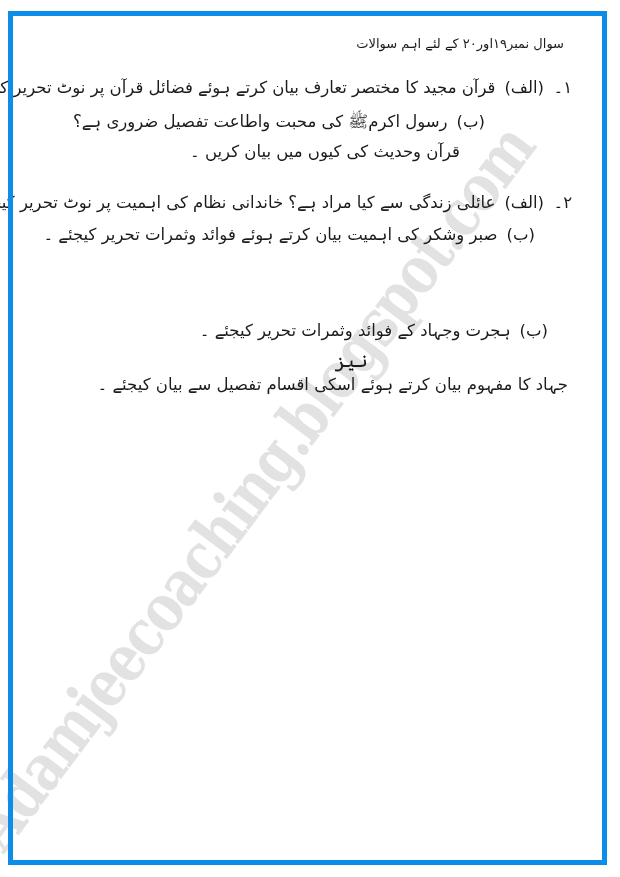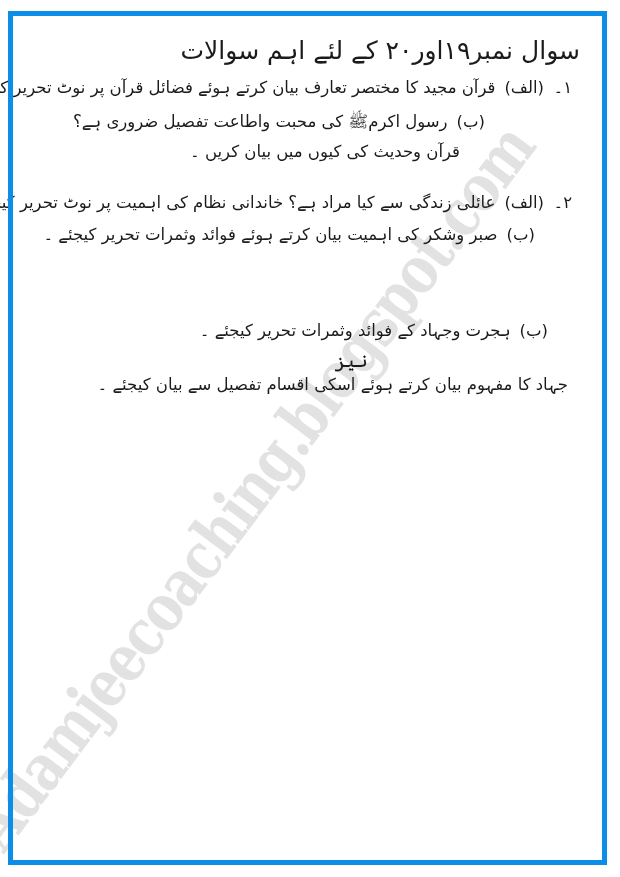--- a/index.html
+++ b/index.html
@@ -48,22 +48,22 @@
   .content{
     position:absolute;
     inset:0;
     z-index:1;
     direction:rtl;
     color:var(--text);
   }
   .header{
     position:absolute;
     top:36px;
-    right:40px;
-    font-size:25px;
+    right:56px;
+    font-size:13px;
     white-space:nowrap;
   }
   .q-row,.q-line{
     position:absolute;
     right:48px;
     font-size:16.5px;
     white-space:nowrap;
   }
   .q-num{
     display:inline-block;

